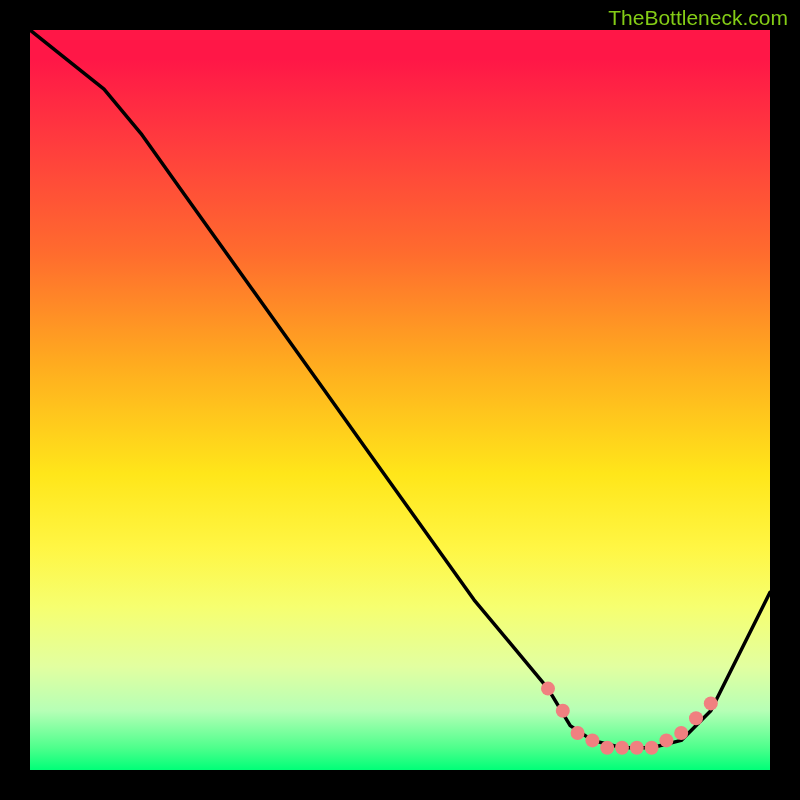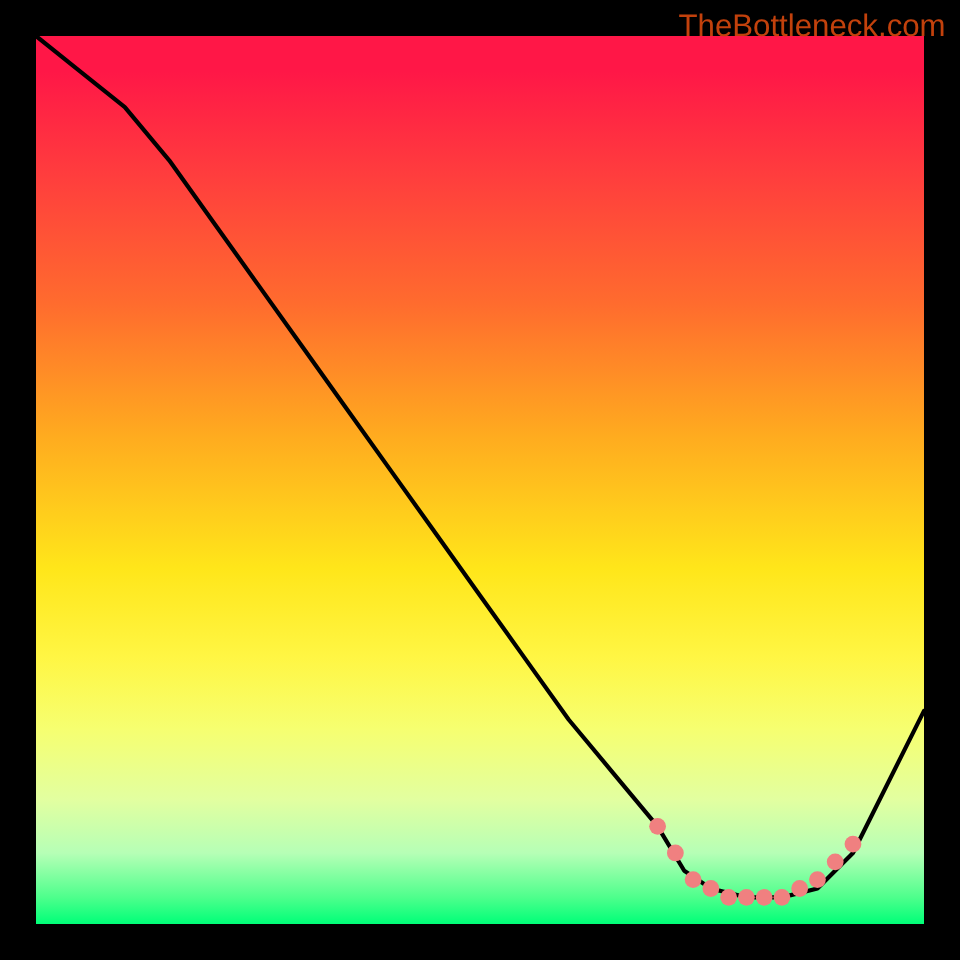--- a/index.html
+++ b/index.html
@@ -8,22 +8,22 @@
     height: 800px;
     background: #000;
     position: relative;
     font-family: Arial, Helvetica, sans-serif;
     overflow: hidden;
   }
   .attribution {
     position: absolute;
     top: 6px;
     right: 12px;
-    color: #c2410c;
-    font-size: 26px;
+    color: #84cc16;
+    font-size: 21px;
     z-index: 10;
   }
   .plot-area {
     position: absolute;
     left: 30px;
     top: 30px;
     width: 740px;
     height: 740px;
     overflow: hidden;
   }

